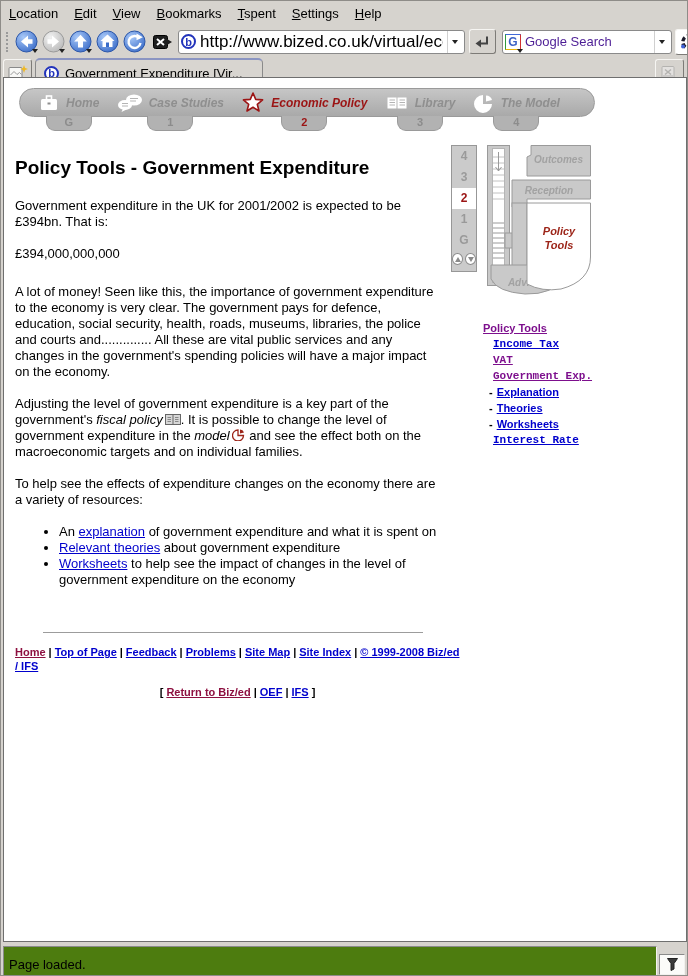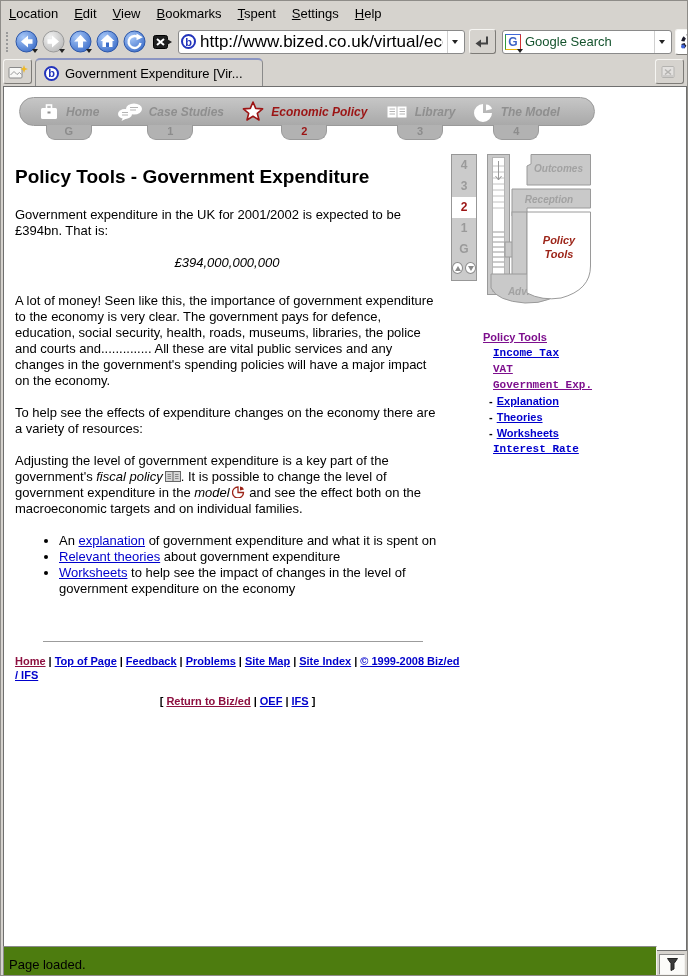--- a/index.html
+++ b/index.html
@@ -21,45 +21,45 @@
   .searchbox{width:170px;margin-left:6px;}
   .favicon-b{width:15px;height:15px;border:2px solid #2233bb;border-radius:50%;color:#2233bb;font-weight:bold;font-size:11px;display:flex;align-items:center;justify-content:center;box-sizing:border-box;flex:none;background:#fff;}
   .url-text{font-size:17px;color:#000;white-space:nowrap;overflow:hidden;flex:1;}
   .dd{width:14px;align-self:stretch;display:flex;align-items:center;justify-content:center;border-left:1px solid #d0d0d0;flex:none;}
   .dd::after{content:"";border-left:3.5px solid transparent;border-right:3.5px solid transparent;border-top:4.5px solid #222;}
   .raised{background:#d6d3ce;border:1px solid;border-color:#f6f5f2 #7d7b77 #7d7b77 #f6f5f2;border-radius:3px;display:flex;align-items:center;justify-content:center;box-sizing:border-box;flex:none;}
   .go-btn{width:27px;height:25px;margin-left:4px;}
   .throbber-btn{width:28px;height:26px;margin-left:3px;background:#fff;}
   .g-logo{position:relative;width:16px;height:16px;display:flex;align-items:center;justify-content:center;font-weight:bold;font-size:12px;color:#3c62c4;border:1px solid;border-color:#4169d8 #d03030 #e8b40a #2f9a3f;box-sizing:border-box;flex:none;}
   .g-logo::after{content:"";position:absolute;right:-3px;bottom:-4px;border-left:3px solid transparent;border-right:3px solid transparent;border-top:4px solid #222;}
-  .search-placeholder{font-size:13px;color:#14532d;flex:1;white-space:nowrap;overflow:hidden;}
+  .search-placeholder{font-size:13px;color:#4c1d95;flex:1;white-space:nowrap;overflow:hidden;}
 
   
   .tabbar{position:absolute;top:56px;left:0;right:0;height:29px;}
   .newtab-btn{position:absolute;left:2px;top:2px;width:29px;height:25px;}
   .tab-active{position:absolute;left:34px;top:1px;width:228px;height:28px;background:#d8d5d0;border:1px solid #8a8a8a;border-bottom:none;border-top:2px solid #8b95c2;border-radius:5px 5px 0 0;display:flex;align-items:center;gap:6px;padding:0 8px;font-size:13px;box-sizing:border-box;}
   .tab-title{white-space:nowrap;overflow:hidden;}
   .closetab-btn{position:absolute;right:3px;top:2px;width:29px;height:25px;}
 
   
-  .page{position:absolute;top:85px;left:2px;width:684px;height:865px;background:#fff;border:1px solid #6f6f6f;box-sizing:border-box;}
+  .page{position:absolute;top:76px;left:2px;width:684px;height:865px;background:#fff;border:1px solid #6f6f6f;box-sizing:border-box;}
 
   
   .site-nav{position:absolute;top:10px;left:15px;width:576px;height:29px;background:linear-gradient(#c6c6c6,#a9a9a9);border:1px solid #9a9a9a;border-radius:15px;display:flex;align-items:center;justify-content:space-between;padding:0 34px 0 18px;box-sizing:border-box;}
   .nav-item{display:flex;align-items:center;gap:6px;position:relative;height:100%;cursor:default;}
   .nav-label{font-size:12px;font-weight:bold;font-style:italic;color:#8f8f8f;white-space:nowrap;}
   .nav-item.active .nav-label{color:#9b1414;}
   .floor-tab{position:absolute;top:27px;left:50%;transform:translateX(-50%);width:44px;height:14px;background:#b2b2b2;border:1px solid #9a9a9a;border-top:none;border-radius:0 0 9px 9px;text-align:center;font-size:11px;font-weight:bold;color:#8c8c8c;line-height:13px;}
   .nav-item.active .floor-tab{color:#9b1414;}
 
   
   .article{position:absolute;top:78px;left:11px;width:424px;font-size:13px;line-height:16px;color:#000;}
   .article h1{font-size:19px;line-height:24px;margin:0 0 18px 0;font-weight:bold;}
   .article .p{margin:0 0 16px 0;}
-  .amount{text-align:center;font-style:italic;margin:0 0 22px 0;}
+  .amount{text-align:left;margin:0 0 22px 0;}
   .article a{color:#0000cc;text-decoration:underline;}
   .article ul{margin:0 0 0 0;padding-left:44px;}
   .article li{margin:0;}
   .term{font-style:italic;}
   .inline-icon{vertical-align:-1px;margin-left:2px;}
   .rule{width:380px;margin:44px 0 12px 28px;border:0;border-top:1px solid #9c9c9c;height:0;}
   .footer{width:445px;font-size:11px;font-weight:bold;line-height:14px;}
   .footer a{text-decoration:underline;color:#0000cc;}
   .footer .vlink{color:#8d1040;}
   .footer .sep{color:#000;margin:0 3px;}
@@ -262,29 +262,29 @@
         <span class="nav-label">The Model</span>
         <span class="floor-tab">4</span>
       </div>
     </div>
 
     <div class="article">
       <h1>Policy Tools - Government Expenditure</h1>
       <p class="p">Government expenditure in the UK for 2001/2002 is expected to be £394bn. That is:</p>
       <p class="amount">£394,000,000,000</p>
       <p class="p">A lot of money! Seen like this, the importance of government expenditure to the economy is very clear. The government pays for defence, education, social security, health, roads, museums, libraries, the police and courts and.............. All these are vital public services and any changes in the government's spending policies will have a major impact on the economy.</p>
-      <p class="p">To help see the effects of expenditure changes on the economy there are a variety of resources:</p>
       <p class="p"><span>Adjusting the level of government expenditure is a key part of the government's </span><span class="term">fiscal policy</span><svg class="inline-icon" width="16" height="11">
             <rect x="0.5" y="0.5" width="15" height="10" fill="#d8d8d8" stroke="#666"></rect>
             <path d="M8 1 V10" stroke="#666"></path>
             <path d="M2.5 3.5 H6 M2.5 5.5 H6 M2.5 7.5 H6 M10 3.5 H13.5 M10 5.5 H13.5 M10 7.5 H13.5" stroke="#888"></path>
           </svg><span>. It is possible to change the level of government expenditure in the </span><span class="term">model</span><svg class="inline-icon" width="14" height="13">
             <path d="M6 7.5 L6 2 A5.5 5.5 0 1 0 11.5 7.5 Z" fill="none" stroke="#9c2418" stroke-width="1.3"></path>
             <path d="M8 5.5 L8 1.5 A4.5 4.5 0 0 1 12 4.5 Z" fill="#9c2418"></path>
           </svg><span> and see the effect both on the macroeconomic targets and on individual families.</span></p>
+      <p class="p">To help see the effects of expenditure changes on the economy there are a variety of resources:</p>
       <ul>
         <li><span>An </span><a href="#">explanation</a><span> of government expenditure and what it is spent on</span></li>
         <li><span></span><a href="#">Relevant theories</a><span> about government expenditure</span></li>
         <li><span></span><a href="#">Worksheets</a><span> to help see the impact of changes in the level of government expenditure on the economy</span></li>
       </ul>
 
       <hr class="rule">
 
       <div class="footer">
         <div>

